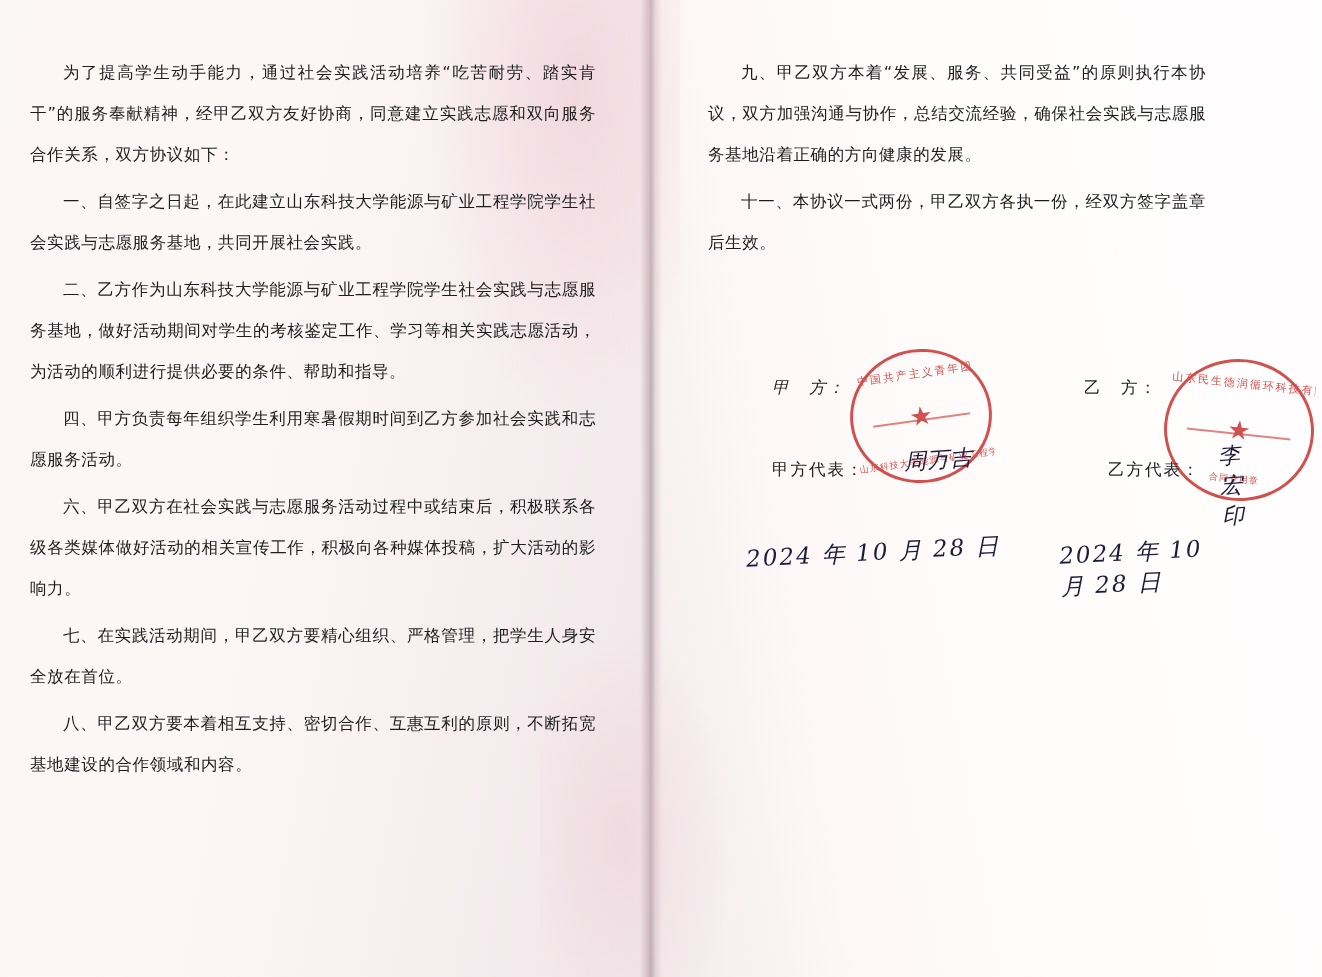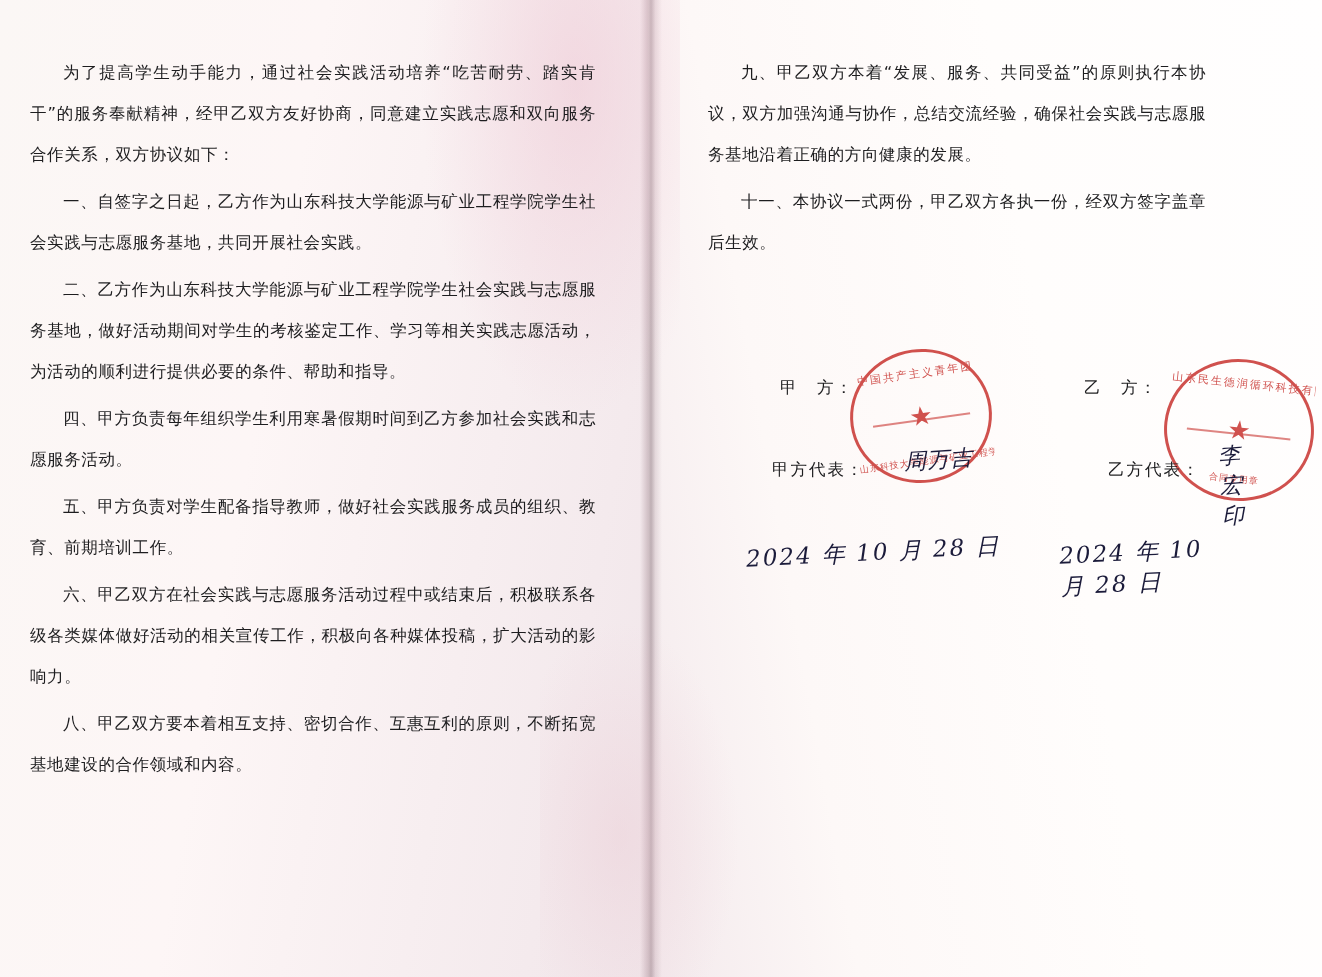--- a/index.html
+++ b/index.html
@@ -75,21 +75,21 @@
     margin-top: 78px;
     height: 230px;
   }
   .sig-row {
     position: absolute;
     font-size: 16.5px;
     color: #1d1d1f;
     letter-spacing: 2px;
     font-family: "DejaVu Sans", sans-serif;
   }
-  .sig-party-a  { left: 72px;  top: 36px; }
+  .sig-party-a  { left: 64px;  top: 36px; font-style: italic; }
   .sig-party-b  { left: 376px; top: 36px; }
   .sig-rep-a    { left: 64px;  top: 118px; }
   .sig-rep-b    { left: 400px; top: 118px; }
 
   .handwrite {
     font-family: "DejaVu Serif", serif;
     font-style: italic;
     color: #1b1b3a;
     font-size: 22px;
     letter-spacing: 1px;
@@ -163,25 +163,25 @@
 
 <div class="page">
   <div class="paper-left"></div>
   <div class="paper-right"></div>
   <div class="gutter"></div>
   <div class="tint-pink"></div>
   <div class="tint-pink2"></div>
 
   <div class="col col-left">
     <p class="para">为了提高学生动手能力，通过社会实践活动培养“吃苦耐劳、踏实肯干”的服务奉献精神，经甲乙双方友好协商，同意建立实践志愿和双向服务合作关系，双方协议如下：</p>
-    <p class="para">一、自签字之日起，乙方作为山东科技大学能源与矿业工程学院学生社会实践与志愿服务基地，共同开展社会实践。</p>
+    <p class="para">一、自签字之日起，在此建立山东科技大学能源与矿业工程学院学生社会实践与志愿服务基地，共同开展社会实践。</p>
     <p class="para">二、乙方作为山东科技大学能源与矿业工程学院学生社会实践与志愿服务基地，做好活动期间对学生的考核鉴定工作、学习等相关实践志愿活动，为活动的顺利进行提供必要的条件、帮助和指导。</p>
     <p class="para">四、甲方负责每年组织学生利用寒暑假期时间到乙方参加社会实践和志愿服务活动。</p>
-    <p class="para">五、甲方负责对学生配备指导教师，做好社会实践服务成员的组织、教育、前期培训工作。</p>
     <p class="para">六、甲乙双方在社会实践与志愿服务活动过程中或结束后，积极联系各级各类媒体做好活动的相关宣传工作，积极向各种媒体投稿，扩大活动的影响力。</p>
+    <p class="para">七、在实践活动期间，甲乙双方要精心组织、严格管理，把学生人身安全放在首位。</p>
     <p class="para">八、甲乙双方要本着相互支持、密切合作、互惠互利的原则，不断拓宽基地建设的合作领域和内容。</p>
   </div>
 
   <div class="col col-right">
     <p class="para">九、甲乙双方本着“发展、服务、共同受益”的原则执行本协议，双方加强沟通与协作，总结交流经验，确保社会实践与志愿服务基地沿着正确的方向健康的发展。</p>
     <p class="para">十一、本协议一式两份，甲乙双方各执一份，经双方签字盖章后生效。</p>
 
     <div class="sig-block">
 
       <div class="stamp stamp-a">

